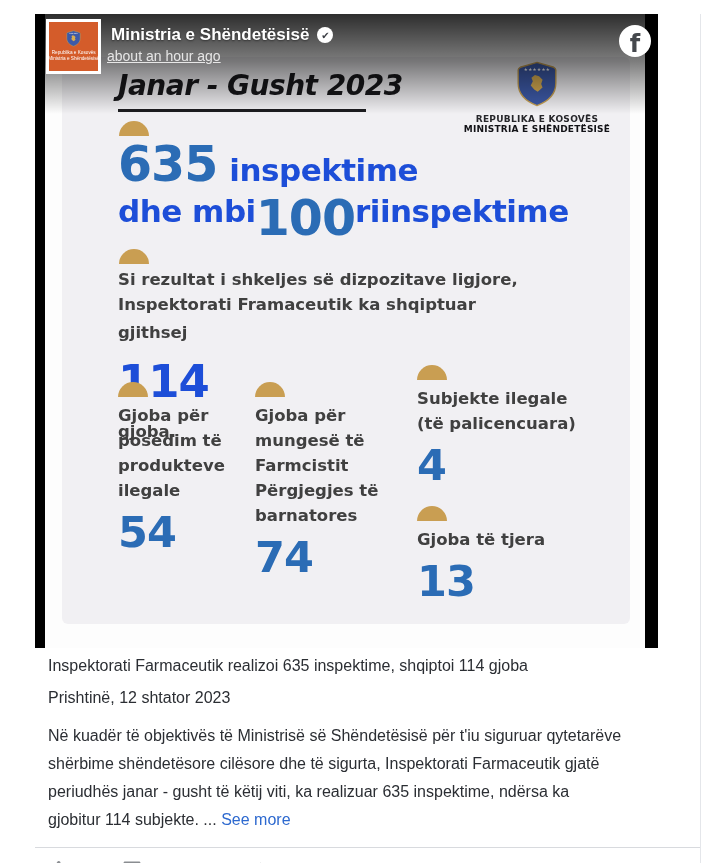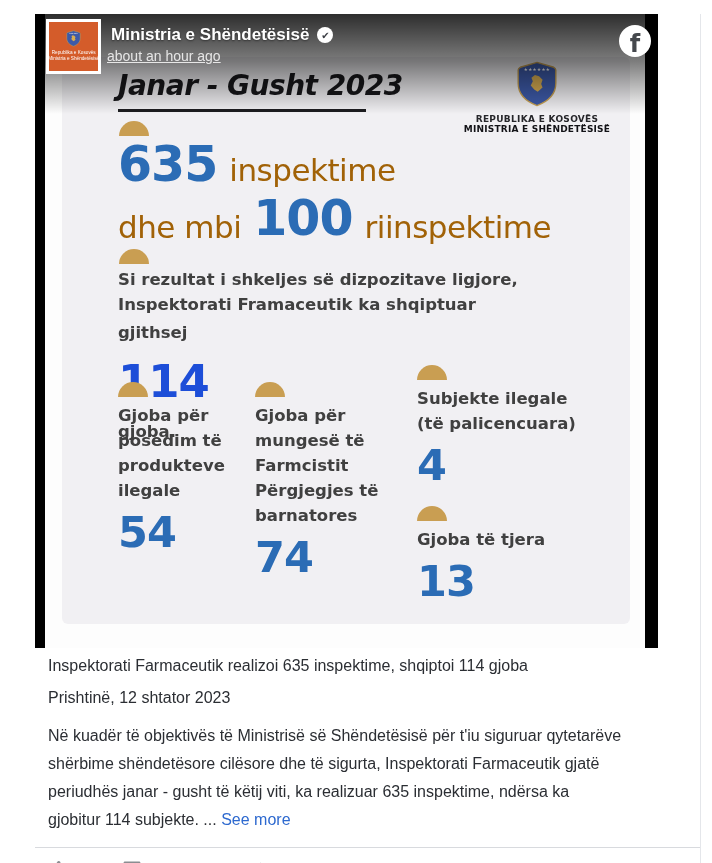--- a/index.html
+++ b/index.html
@@ -24,26 +24,26 @@
   .ig-emblem { position:absolute; left:400px; top:4px; width:150px; text-align:center; }
   .ig-emblem svg { width:42px; height:46px; }
   .ig-emblem-l1 { font-size:9px; font-weight:600; letter-spacing:0.3px; margin-top:3px; color:#26262a; }
   .ig-emblem-l2 { font-size:9px; font-weight:800; letter-spacing:0.2px; color:#121216; }
 
   .semi { width:30px; height:15px; background:#c99e52; border-radius:15px 15px 0 0; }
 
   .num-xl { font-size:49px; font-weight:800; color:#2b6cb5; letter-spacing:-1px; line-height:52px; }
   .num-lg { font-size:45px; font-weight:800; color:#1d4ed8; letter-spacing:-1px; line-height:48px; }
   .num-md { font-size:43px; font-weight:800; color:#2b6cb5; letter-spacing:-1px; line-height:46px; }
-  .word-lg { font-size:31px; font-weight:400; color:#a16207; letter-spacing:-0.5px; }
+  .word-lg { font-size:31px; font-weight:700; color:#1d4ed8; letter-spacing:-0.5px; }
   .ig-text { font-size:16.5px; font-weight:700; line-height:25px; color:#404040; }
 
   .s1-semi { position:absolute; left:57px; top:64px; }
   .s1-line1 { position:absolute; left:56px; top:82px; display:flex; align-items:baseline; gap:12px; }
-  .s1-line2 { position:absolute; left:56px; top:136px; display:flex; align-items:flex-end; gap:12px; }
+  .s1-line2 { position:absolute; left:56px; top:136px; display:flex; align-items:flex-start; }
 
   .s2-semi { position:absolute; left:57px; top:192px; }
   .s2-text { position:absolute; left:56px; top:210px; }
   .s2-result { position:absolute; left:56px; top:263px; display:flex; align-items:baseline; gap:13px;flex-direction:column; }
 
   .col { position:absolute; }
   .col .semi { margin-bottom:6px; }
   .col-label { white-space:pre-line; }
   .col-value { margin-top:6px; }
   .col1 { left:56px; top:325px; width:137px; }

